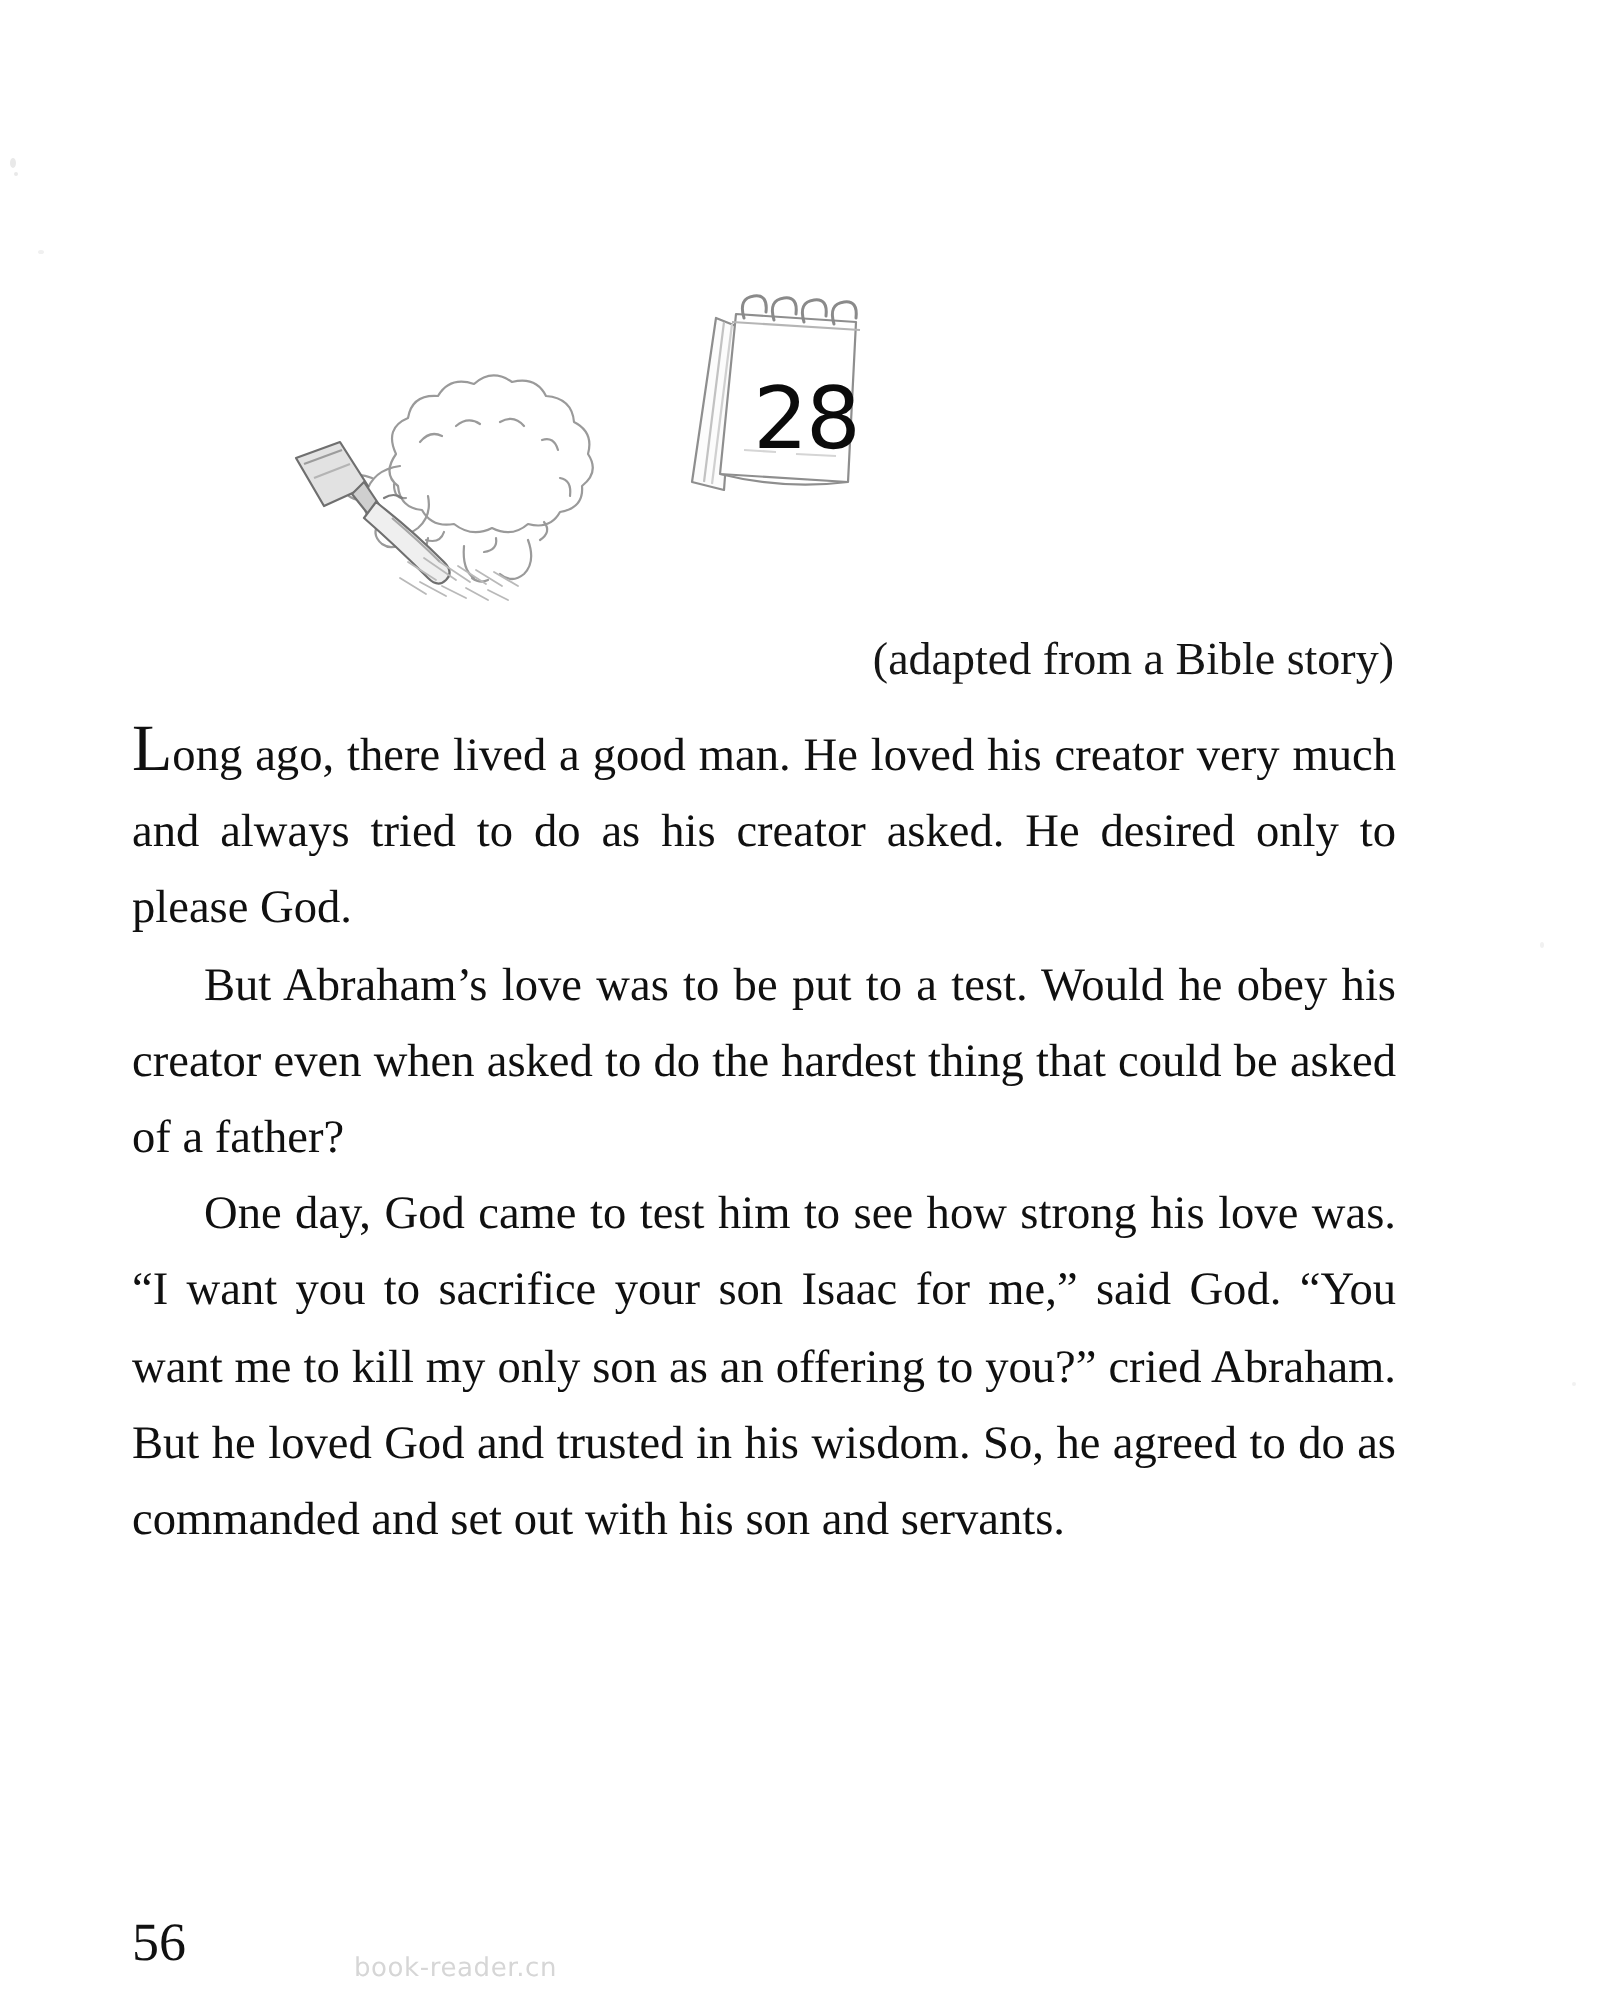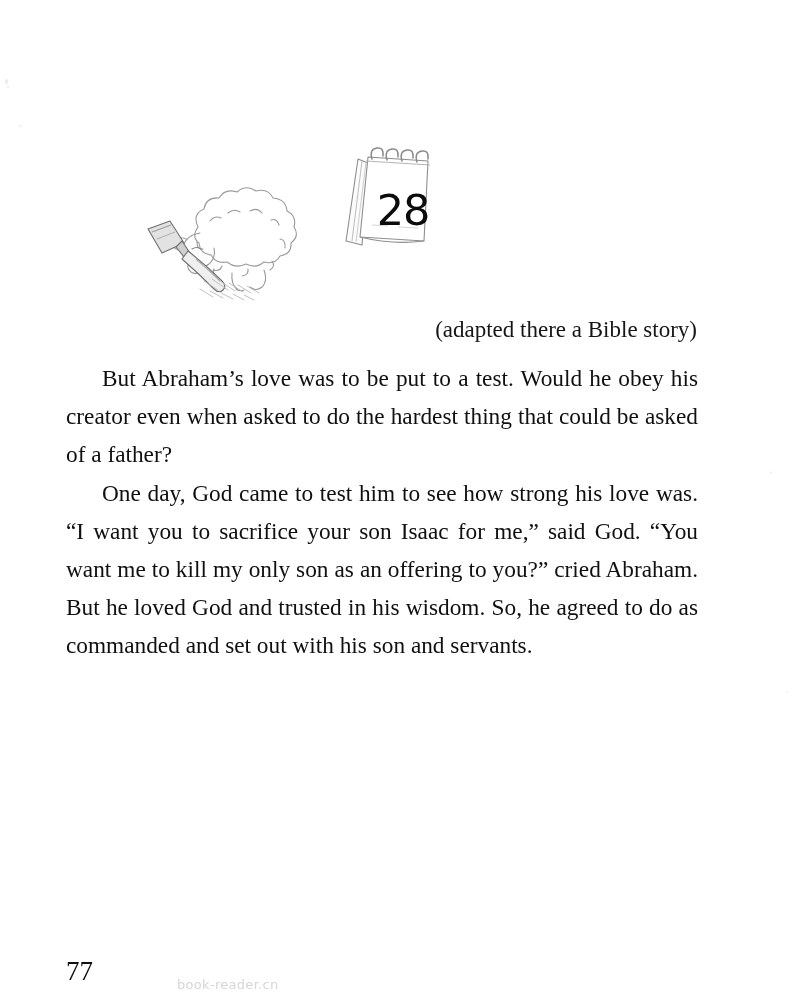--- a/index.html
+++ b/index.html
@@ -245,24 +245,25 @@
         <path d="M55 23 q-3 -10 5 -11 q7 -1 6 8"></path>
         <path d="M70 24 q-3 -10 5 -11 q7 -1 6 8"></path>
         <path d="M85 25 q-3 -10 5 -11 q7 -1 6 8"></path>
       </g>
     </svg>
 
     <div class="calendar-number">28</div>
   </div>
 
 
-  <div class="chapter-subtitle">(adapted there a Bible story)</div>
+  <div class="chapter-subtitle">(adapted from a Bible story)</div>
 
   <div class="body-text">
+    <p class="first">Long ago, there lived a good man. He loved his creator very much and always tried to do as his creator asked. He desired only to please God.</p>
     <p>But Abraham’s love was to be put to a test. Would he obey his creator even when asked to do the hardest thing that could be asked of a father?</p>
     <p>One day, God came to test him to see how strong his love was. “I want you to sacrifice your son Isaac for me,” said God. “You want me to kill my only son as an offering to you?” cried Abraham. But he loved God and trusted in his wisdom. So, he agreed to do as commanded and set out with his son and servants.</p>
   </div>
 
-  <div class="page-number">77</div>
+  <div class="page-number">56</div>
 
   <div class="watermark">book-reader.cn</div>
 
 </div>
 
 </body></html>

